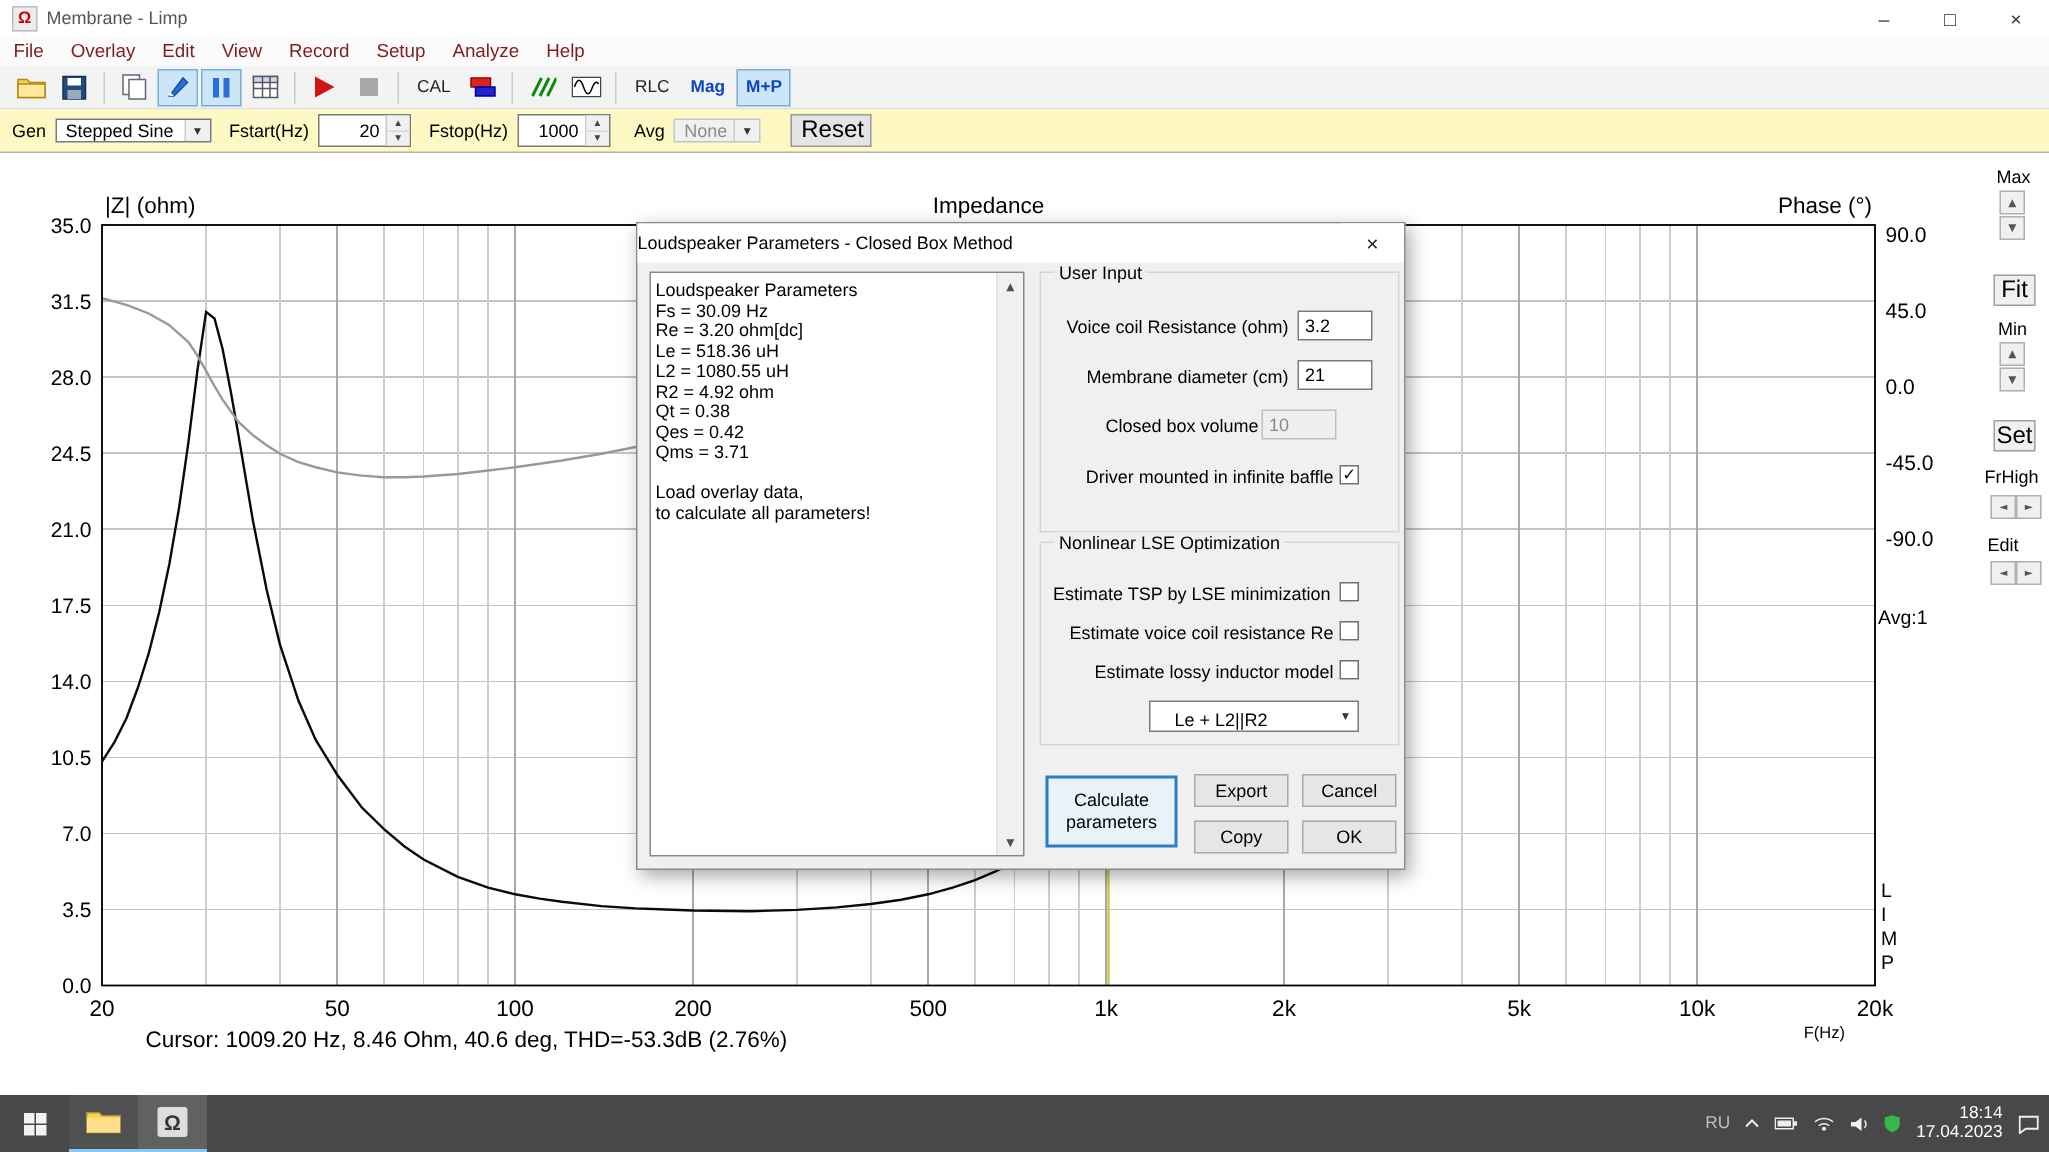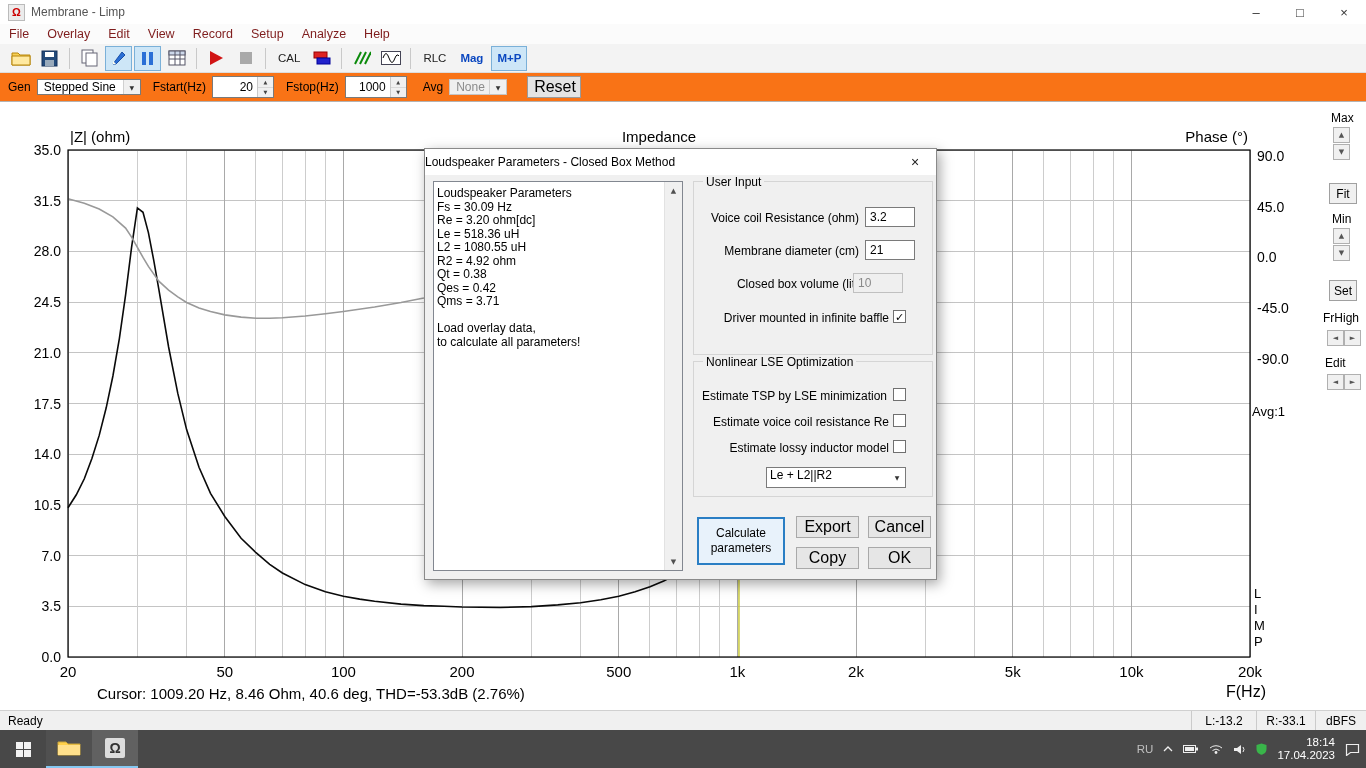--- a/index.html
+++ b/index.html
@@ -24,61 +24,61 @@
   .tb.pressed{background:#cde6f7;border:1px solid #7ab0d8}
   .tb.txt{width:auto;min-width:30px;padding:0 5px;font-size:11.5px;color:#222}
   .tb.txt.blue{color:#0a47c0;font-weight:bold}
   .tsep{width:1px;height:21px;background:#c9c9c9;margin:0 5px}
   .pause-bars{display:flex;gap:3px}
   .pause-bars i{width:4px;height:13px;background:#2a6fd6;display:block}
   .play-tri{width:0;height:0;border-left:13px solid #d11414;border-top:7px solid transparent;border-bottom:7px solid transparent;display:block}
   .stop-sq{width:12px;height:12px;background:#a9a9a9;display:block}
 
   
-  .controlbar{position:absolute;left:0;top:73px;width:1366px;height:29px;background:#f97316;border-bottom:1px solid #b3b3b3;display:flex;align-items:center;box-sizing:border-box}
+  .controlbar{position:absolute;left:0;top:73px;width:1366px;height:29px;background:#fef9c3;border-bottom:1px solid #b3b3b3;display:flex;align-items:center;box-sizing:border-box}
   .cb-label{font-size:12px;margin-left:12px}
   .combo{height:16px;background:#fff;border:1px solid #7a7a7a;display:flex;align-items:center;padding-left:6px;font-size:12px;margin-left:6px;box-sizing:border-box}
   .combo .combo-arrow{margin-left:auto;width:16px;align-self:stretch;display:flex;align-items:center;justify-content:center;font-size:6px;color:#333;background:#f0f0f0;border-left:1px solid #d0d0d0}
   .combo.disabled{background:#f0f0f0;color:#8b8b8b;border-color:#c5c5c5}
   .spinbox{display:flex;height:22px;border:1px solid #7a7a7a;background:#fff;margin-left:6px;box-sizing:border-box}
   .spin-val{width:40px;font-size:12px;display:flex;align-items:center;justify-content:flex-end;padding-right:4px}
   .spin-btns{display:flex;flex-direction:column;width:15px;border-left:1px solid #c9c9c9}
   .spin-b{flex:1;border:none;background:#f0f0f0;font-size:5px;color:#444;padding:0;display:flex;align-items:center;justify-content:center;border-bottom:1px solid #d9d9d9;font-family:"DejaVu Sans",sans-serif}
   .spin-b:last-child{border-bottom:none}
   .btn-reset{margin-left:20px;width:54px;height:22px;background:#e4e4e4;border:1px solid #9a9a9a;font-size:16px;font-family:inherit}
 
   
   #chart-svg{position:absolute;left:0;top:102px;z-index:1}
   #chart-svg text{font-family:"Liberation Sans",sans-serif}
   .cursor-text{position:absolute;left:97px;top:685px;font-size:15px;z-index:2}
-  .fhz-label{position:absolute;left:1178px;top:683px;width:88px;text-align:right;font-size:16px;z-index:2}
+  .fhz-label{position:absolute;left:1142px;top:683px;width:88px;text-align:right;font-size:11px;z-index:2}
   #limp-vertical{position:absolute;left:1254px;top:586px;font-size:13px;line-height:16px;z-index:2}
   .sp-label{position:absolute;font-size:12px;z-index:2}
   .sp-btn{position:absolute;width:17px;height:16px;background:#f0f0f0;border:1px solid #b0b0b0;color:#555;display:flex;align-items:center;justify-content:center;padding:0;z-index:2}
   .sp-btn span{font-size:7px}
-  .sp-push{position:absolute;width:28px;height:21px;background:#f0f0f0;border:1px solid #a0a0a0;font-size:12px;font-family:inherit;z-index:2;padding:0}
+  .sp-push{position:absolute;width:28px;height:21px;background:#f0f0f0;border:1px solid #a0a0a0;font-size:16px;font-family:inherit;z-index:2;padding:0}
 
   
   .dialog{position:absolute;left:424px;top:148px;width:511px;height:430px;background:#f0f0f0;border:1px solid #8a8a8a;box-shadow:3px 4px 12px rgba(0,0,0,.35);z-index:10;box-sizing:content-box}
   .dlg-title{height:26px;background:#fff;display:flex;align-items:center;padding-left:0;font-size:12px}
   .dlg-close{margin-left:auto;width:42px;height:26px;border:none;background:#fff;font-size:14px;color:#222;font-family:inherit}
   .listbox{position:absolute;left:8px;top:32px;width:250px;height:390px;background:#fff;border:1px solid #828790;box-sizing:border-box}
   .lb-lines{position:absolute;left:3px;top:5px;right:20px}
   .lb-line{font-size:12px;line-height:13.5px;white-space:pre}
   .lb-scroll{position:absolute;right:0;top:0;width:17px;height:100%;background:#f0f0f0;border-left:1px solid #e2e2e2}
   .sb-btn{position:absolute;left:0;width:17px;height:17px;color:#505050;display:flex;align-items:center;justify-content:center;font-size:7px}
   .grp{position:absolute;border:1px solid #d5d5d5}
   .grp-label{position:absolute;top:-7px;left:9px;background:#f0f0f0;padding:0 3px;font-size:12px}
   .fld-label{position:absolute;font-size:12px;white-space:nowrap}
   .fld-input{position:absolute;width:50px;height:20px;border:1px solid #7a7a7a;background:#fff;font-size:12px;padding:0 4px;font-family:inherit;box-sizing:border-box}
   .fld-input.disabled{background:#efefef;color:#8a8a8a;border-color:#c0c0c0}
   .chk{position:absolute;width:13px;height:13px;background:#fff;border:1px solid #707070;font-size:11px;line-height:12px;text-align:center;box-sizing:border-box}
-  .combo2{position:absolute;height:21px;background:#fff;border:1px solid #7a7a7a;font-size:12px;display:flex;align-items:flex-start;padding-left:3px;box-sizing:border-box}
+  .combo2{position:absolute;height:21px;background:#fff;border:1px solid #7a7a7a;font-size:12px;display:flex;align-items:flex-end;padding-left:16px;box-sizing:border-box}
   .combo2 .combo-arrow{margin-left:auto;width:16px;align-self:stretch;display:flex;align-items:center;justify-content:center;font-size:6px;color:#333}
-  .dbtn{position:absolute;width:63px;height:22px;background:#e6e6e6;border:1px solid #a9a9a9;font-size:16px;font-family:inherit;padding:0}
+  .dbtn{position:absolute;width:63px;height:22px;background:#e6e6e6;border:1px solid #a9a9a9;font-size:12px;font-family:inherit;padding:0}
   .dbtn-calc{position:absolute;left:272px;top:368px;width:88px;height:48px;background:#e8f2fb;border:2px solid #2a7ec4;font-size:12px;font-family:inherit;line-height:15px;padding:0 6px}
 
   
   .statusbar{position:absolute;left:0;top:710px;width:1366px;height:20px;background:#f0f0f0;border-top:1px solid #d0d0d0;display:flex;align-items:center;font-size:12px;box-sizing:border-box}
   .sb-ready{padding-left:8px}
   .sb-cell{border-left:1px solid #cbcbcb;height:100%;display:flex;align-items:center;justify-content:center}
 
   
   .taskbar{position:absolute;left:0;top:730px;width:1366px;height:38px;background:#484848;display:flex;align-items:stretch}
   .tk-btn{width:46px;border:none;background:transparent;display:flex;align-items:center;justify-content:center;padding:0}
@@ -369,21 +369,21 @@
     </div>
 
     <div class="grp" style="left:268px;top:32px;width:238px;height:172px">
       <span class="grp-label">User Input</span>
     </div>
     <div class="fld-label" style="right:77px;top:62px">Voice coil Resistance (ohm)</div>
     <input class="fld-input" style="left: 440px; top: 58px;" value="3.2">
     <div class="fld-label" style="right:77px;top:95px">Membrane diameter (cm)</div>
     <input class="fld-input" style="left: 440px; top: 91px;" value="21">
     <div class="fld-label" style="right:77px;top:128px">Closed box volume (lit)</div>
-    <input class="fld-input disabled" style="left: 428px; top: 124px;" disabled="" value="10">
+    <input class="fld-input disabled" style="left: 416px; top: 124px;" disabled="" value="10">
     <div class="fld-label" style="right:47px;top:162px">Driver mounted in infinite baffle</div>
     <span class="chk" style="left:468px;top:161px"><span class="g">✓</span></span>
 
     <div class="grp" style="left:268px;top:212px;width:238px;height:134px">
       <span class="grp-label">Nonlinear LSE Optimization</span>
     </div>
     <div class="fld-label" style="right:49px;top:240px">Estimate TSP by LSE minimization</div>
     <span class="chk" style="left:468px;top:239px"></span>
     <div class="fld-label" style="right:47px;top:266px">Estimate voice coil resistance Re</div>
     <span class="chk" style="left:468px;top:265px"></span>
@@ -394,27 +394,20 @@
       <span class="combo-arrow g">▼</span>
     </div>
 
     <button class="dbtn-calc">Calculate parameters</button>
     <button class="dbtn" style="left:371px;top:367px">Export</button>
     <button class="dbtn" style="left:443px;top:367px">Cancel</button>
     <button class="dbtn" style="left:371px;top:398px">Copy</button>
     <button class="dbtn" style="left:443px;top:398px">OK</button>
   </div>
 
-  <div class="statusbar">
-    <span class="sb-ready">Ready</span>
-    <span style="margin-left:auto"></span>
-    <span class="sb-cell" style="width:64px">L:-13.2</span>
-    <span class="sb-cell" style="width:58px">R:-33.1</span>
-    <span class="sb-cell" style="width:50px">dBFS</span>
-  </div>
 
   <div class="taskbar">
     <button class="tk-btn">
       <span class="win-logo">
           <i></i>
           <i></i>
           <i></i>
           <i></i>
         </span>
     </button>

